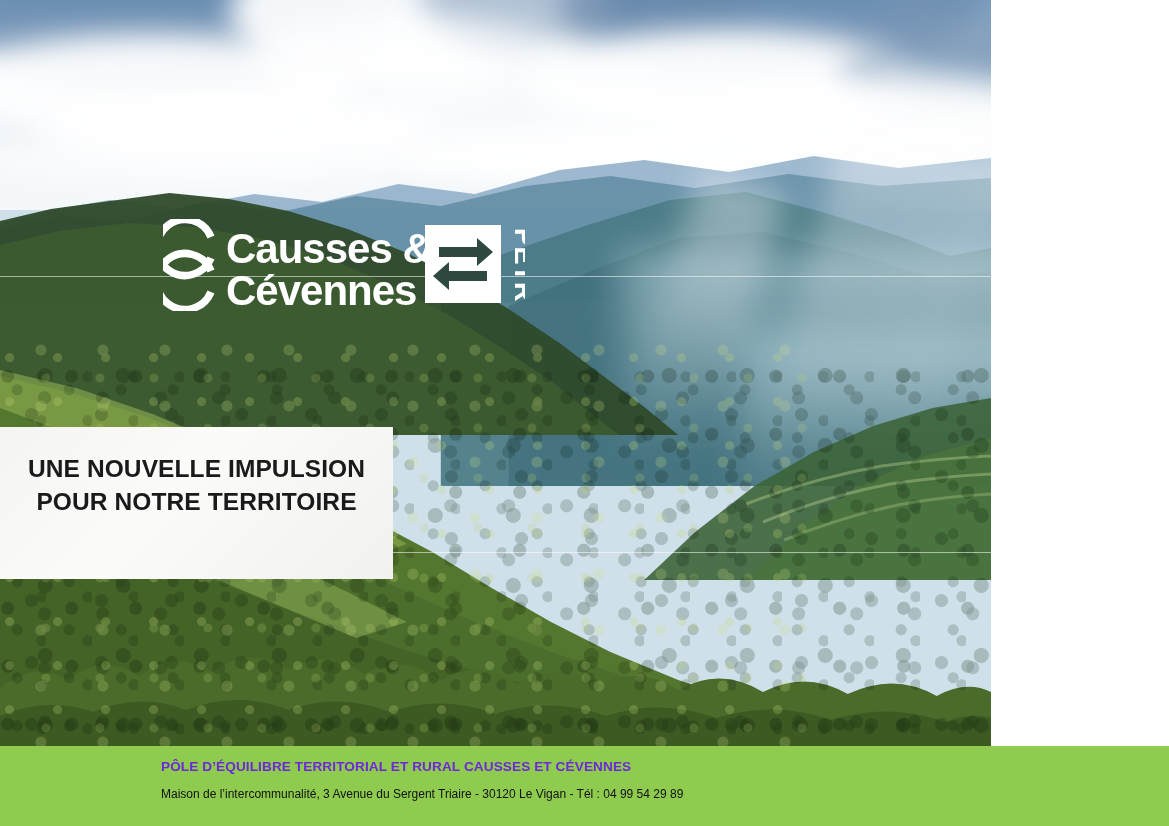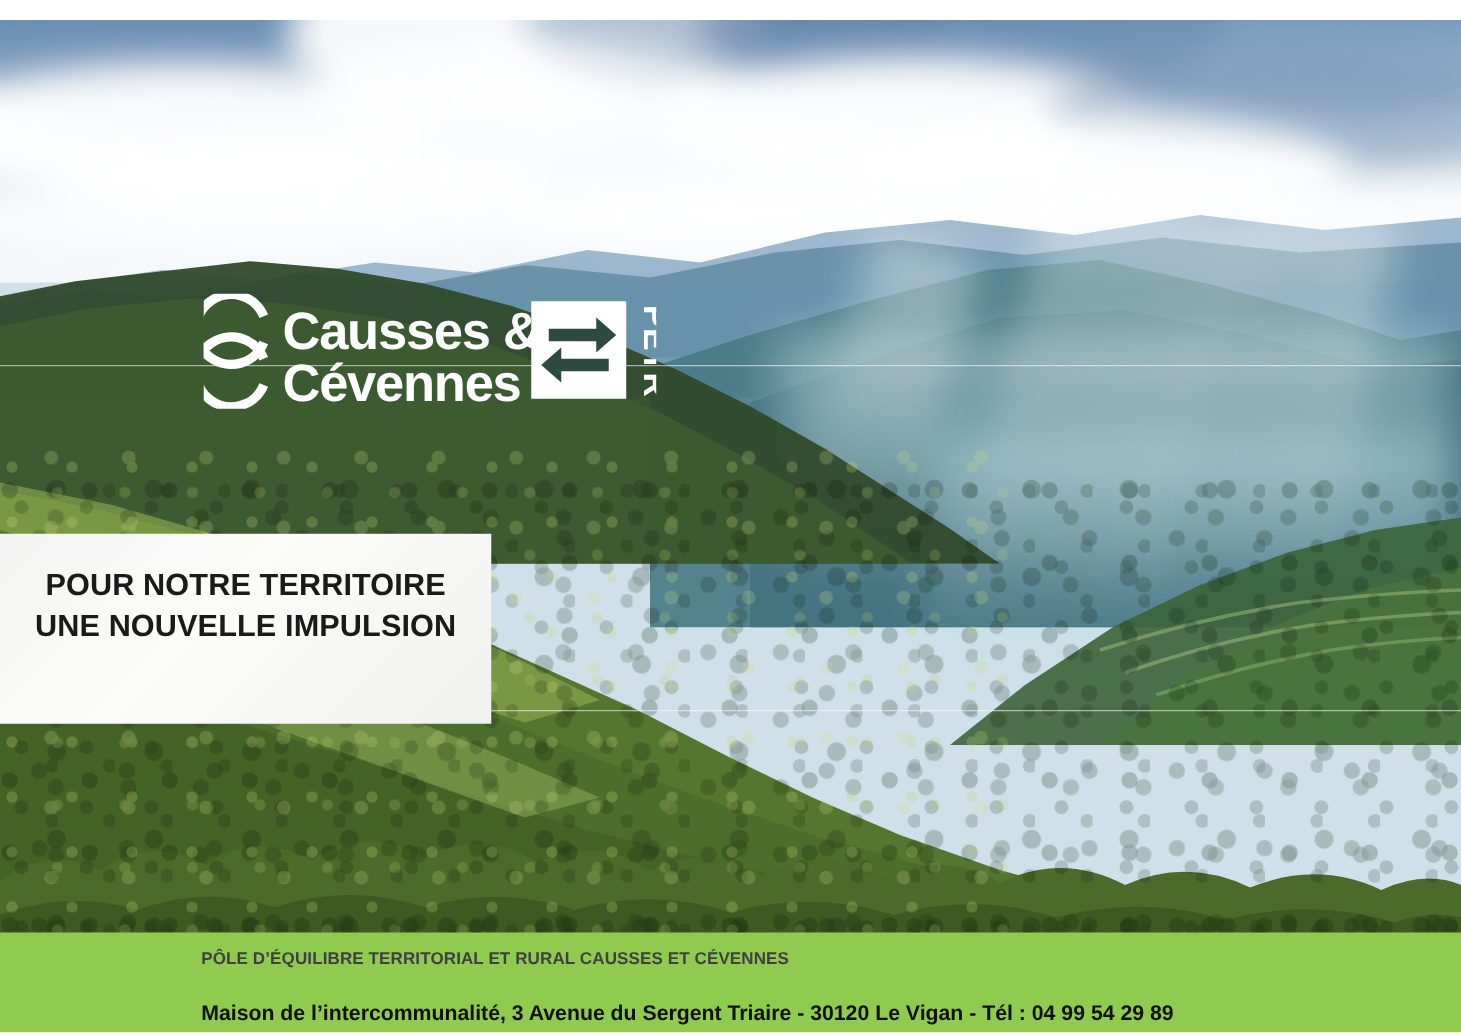--- a/index.html
+++ b/index.html
@@ -15,22 +15,22 @@
     position:relative;
     width:1169px;
     height:826px;
     overflow:hidden;
     background:#ffffff;
   }
 
   
   .photo {
     position:absolute;
-    left:0; top:16px;
-    width:1169px; height:746px;
+    left:0; top:0;
+    width:991px; height:746px;
     overflow:hidden;
     background:#cfe0ea;
   }
 
   
   .sky {
     position:absolute; left:0; top:0; width:100%; height:210px;
     background:
       linear-gradient(to bottom,
         #7ea8ca 0%,
@@ -168,29 +168,29 @@
     width:1169px; height:80px;
     background:#8ecb4e;
   }
   .footer-inner {
     position:absolute;
     left:161px; top:11px;
   }
   .footer .f-line1 {
     font-size:13.6px;
     font-weight:bold;
-    color:#404040;
+    color:#6d28d9;
     letter-spacing:.1px;
     line-height:1.5;
     white-space:nowrap;
   }
   .footer .f-line2 {
-    margin-top:21px;
-    font-size:17px;
-    font-weight:bold;
+    margin-top:8px;
+    font-size:12px;
+    font-weight:normal;
     color:#111111;
     line-height:1.5;
     white-space:nowrap;
   }
 </style>
 </head>
 <body>
 
 <div class="page">
 
@@ -304,22 +304,22 @@
             <path d="M324,62 h-38 v9 l-16,-14 16,-14 v9 h38 z"></path>
           </g>
           <text x="352" y="46" transform="rotate(90 352 46)" text-anchor="middle" font-family="'Liberation Sans', sans-serif" font-size="27" font-weight="bold" fill="#ffffff" letter-spacing="0.5">PETR</text>
         </g>
       </svg>
     </div>
 
   </div>
 
   <div class="headline-box">
+    <div class="title">UNE NOUVELLE IMPULSION</div>
     <div class="title">POUR NOTRE TERRITOIRE</div>
-    <div class="title">UNE NOUVELLE IMPULSION</div>
   </div>
 
   <div class="footer">
     <div class="footer-inner">
       <div class="f-line1">PÔLE D’ÉQUILIBRE TERRITORIAL ET RURAL CAUSSES ET CÉVENNES</div>
       <div class="f-line2">Maison de l’intercommunalité, 3 Avenue du Sergent Triaire - 30120 Le Vigan - Tél : 04 99 54 29 89</div>
     </div>
   </div>
 
 </div>

